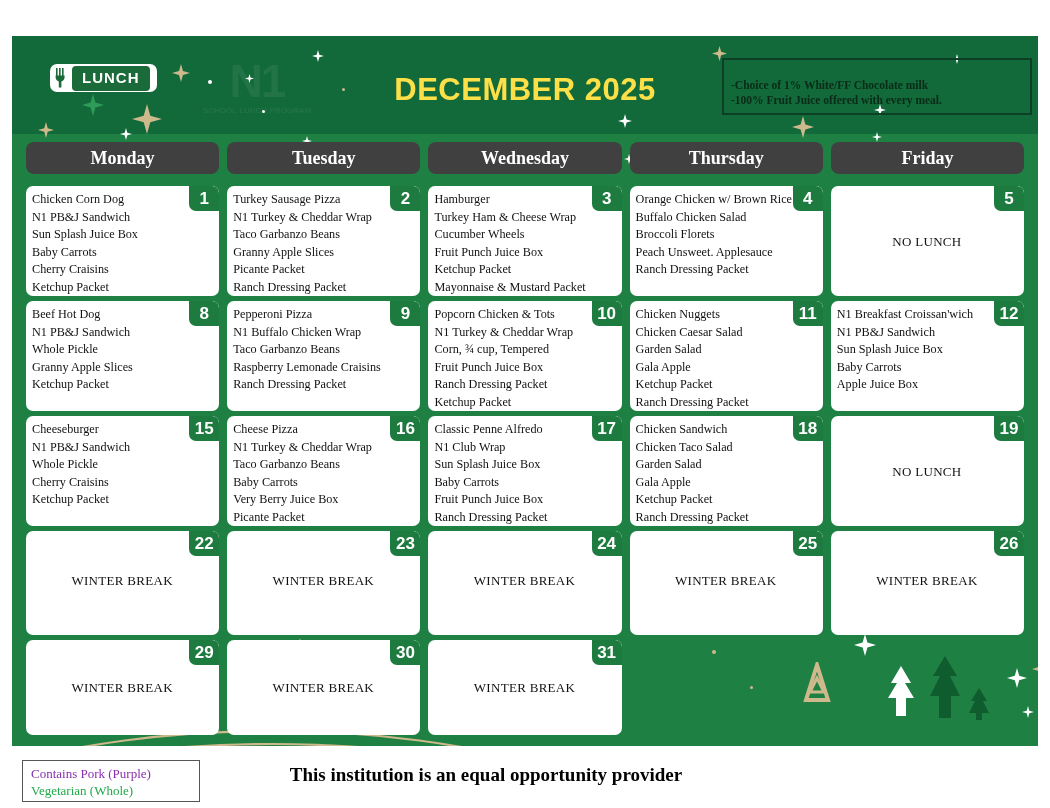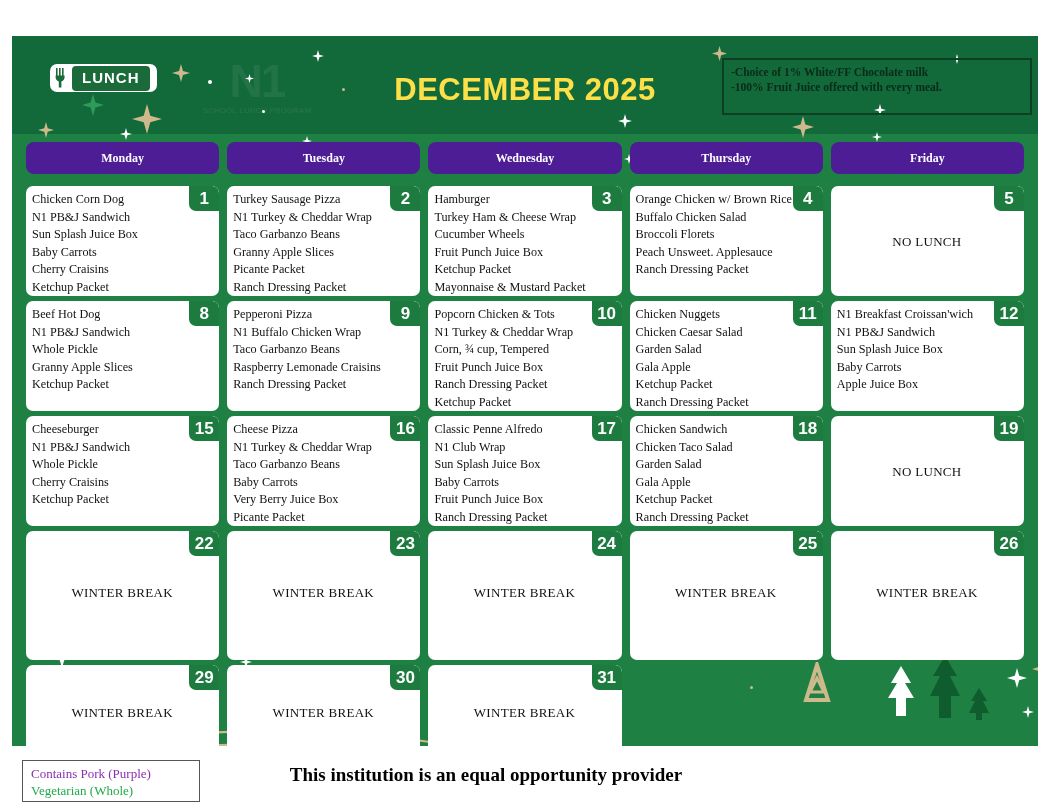--- a/index.html
+++ b/index.html
@@ -67,58 +67,58 @@
     position: absolute; left: 0; top: 36px; width: 100%;
     text-align: center;
     font-family: "Liberation Sans", sans-serif;
     font-weight: 700; font-size: 31px; color: #fde047;
     letter-spacing: 0.5px;
   }
   .notice {
     position: absolute; right: 6px; top: 22px;
     width: 310px; height: 57px;
     border: 2px solid #0d3f24;
-    padding: 5px 7px;
+    padding: 18px 7px;
     background: transparent;
   }
   .notice div {
     font-family: "Liberation Serif", serif;
     font-weight: 700; font-size: 11.5px; color: #0a2b17;
     line-height: 15px; white-space: nowrap;
   }
 
   
   .dayhead-row {
     position: absolute; left: 0; top: 106px; width: 100%;
     display: flex; z-index: 5; padding: 0 10px;
   }
   .dayhead {
     flex: 1; margin: 0 4px; height: 32px;
-    background: #4c1d95; border-radius: 8px;
+    background: #404040; border-radius: 8px;
     display: flex; align-items: center; justify-content: center;
     color: #ffffff;
     font-family: "Liberation Serif", serif;
-    font-weight: 700; font-size: 12px;
+    font-weight: 700; font-size: 18px;
   }
 
   
   .grid {
     position: absolute; left: 0; top: 150px; width: 100%;
     padding: 0 10px; z-index: 4;
   }
   .week { display: flex; margin-bottom: 5px; }
   .cellwrap { flex: 1; margin: 0 4px; position: relative; }
   .cell {
     position: relative;
     background: #ffffff; border-radius: 7px;
     height: 110px;
     padding: 5px 7px 4px 6px;
     overflow: hidden;
   }
-  .cell.break-cell { height: 129px; }
+  .cell.break-cell { height: 104px; }
   .cell.wk5 { height: 95px; }
   .daynum {
     position: absolute; right: 0; top: 0;
     min-width: 30px; height: 25px;
     background: #1e7b40; border-radius: 0 6px 0 7px;
     color: #ffffff;
     font-family: "Liberation Sans", sans-serif;
     font-weight: 700; font-size: 17px;
     display: flex; align-items: center; justify-content: center;
     padding: 0 5px;

